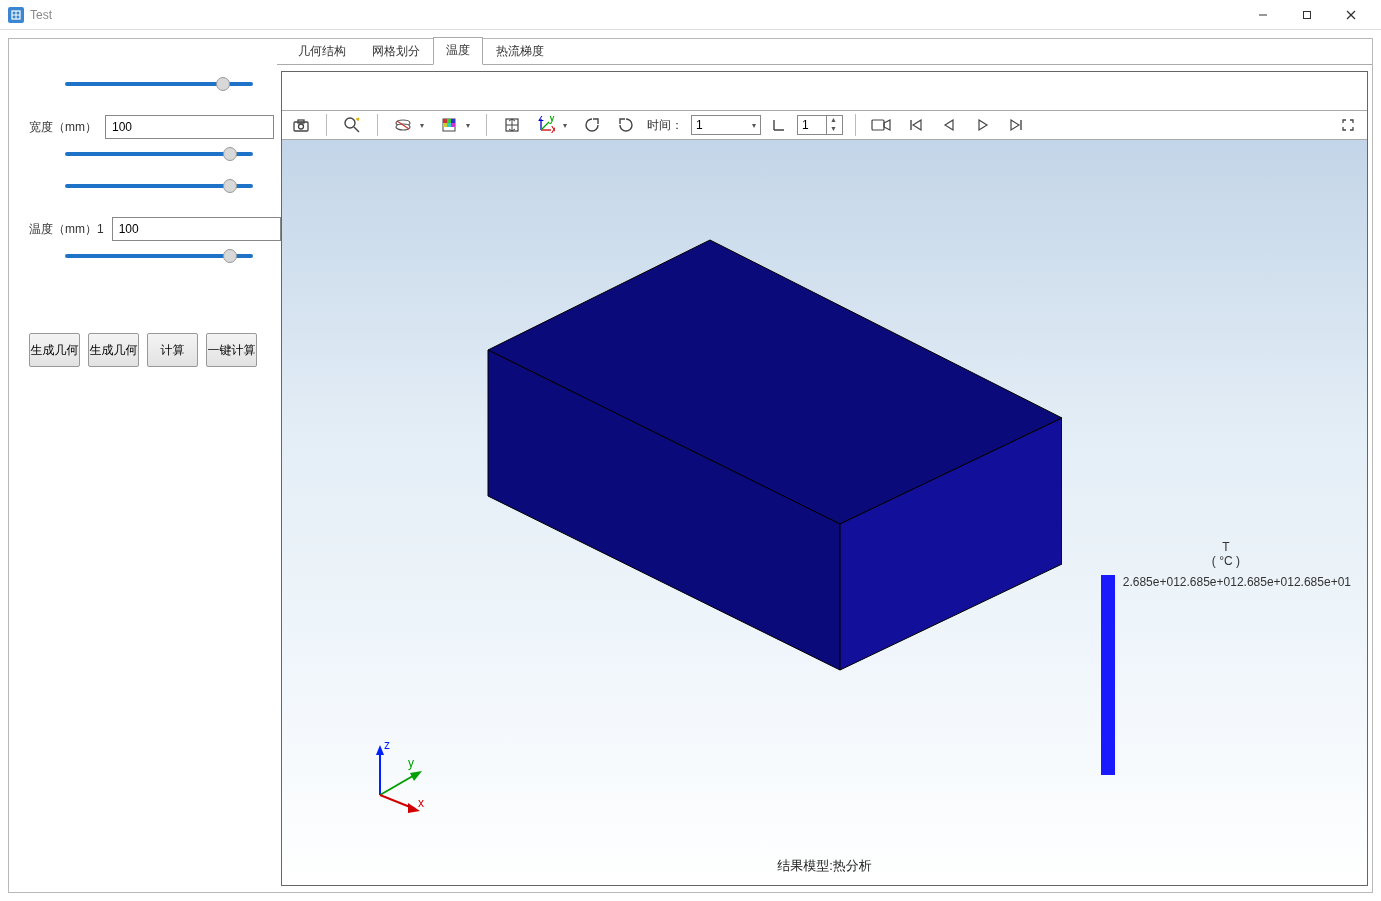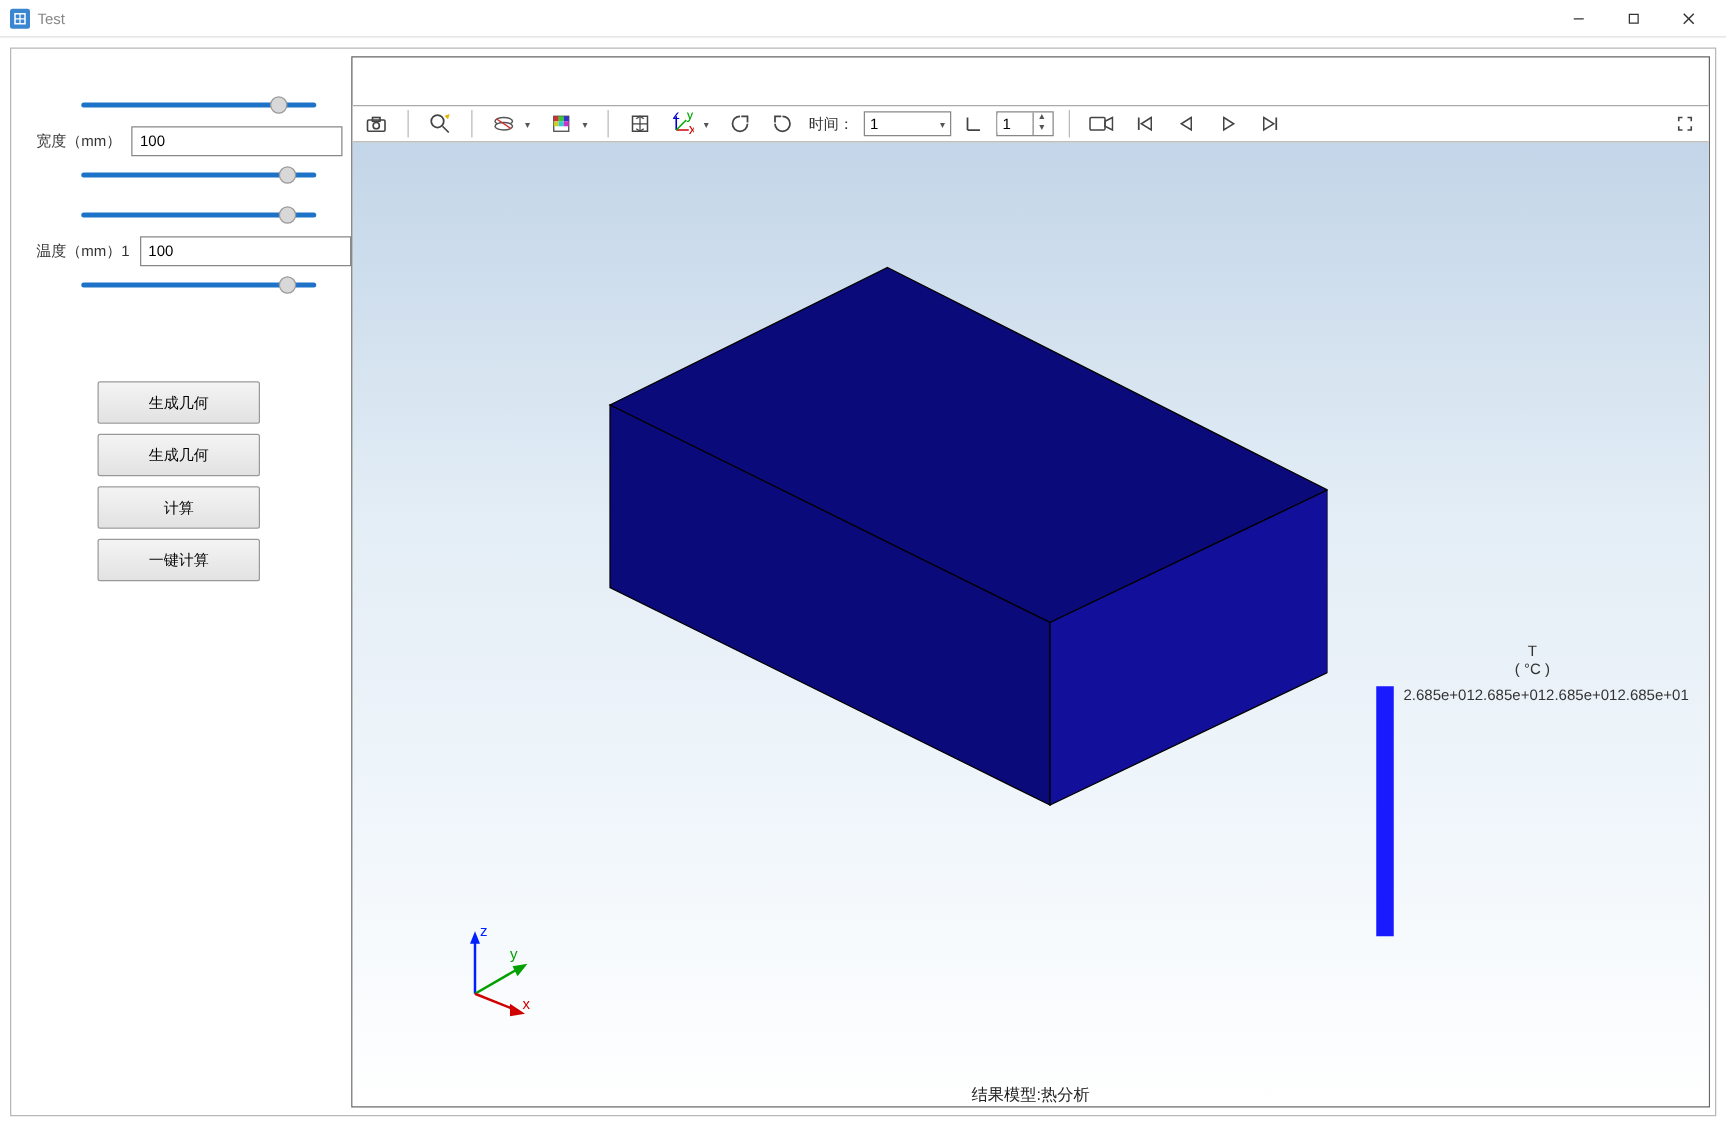--- a/index.html
+++ b/index.html
@@ -8,30 +8,30 @@
 .titlebar { height: 30px; display: flex; align-items: center; padding: 0 8px; border-bottom: 1px solid #e0e0e0; background: #fff; color: #888; }
 .titlebar .app-icon { width: 16px; height: 16px; margin-right: 6px; background: #3a86d0; display:flex; align-items:center; justify-content:center; color:#fff; font-size:10px; border-radius:2px;}
 .titlebar .title { flex: 0 0 auto; }
 .titlebar .spacer { flex: 1 1 auto; }
 .titlebar .winbtn { width: 44px; height: 30px; display:flex; align-items:center; justify-content:center; color:#666; }
 
 .workarea { position: absolute; top: 30px; left: 0; right: 0; bottom: 0; border: 1px solid #b8b8b8; margin: 8px; display: flex; }
 
 
 .sidebar { width: 268px; padding: 30px 20px 10px 20px; display:flex; flex-direction:column; }
-.param-row { display:flex; align-items:center; gap:8px; }
+.param-row { display:flex; align-items:center; gap:8px; margin-top:14px; }
 .param-row:first-child{ margin-top:0;}
 .param-label { width: 80px; text-align:right; color:#333; white-space:nowrap; }
 .param-input { flex:1; height:24px; border:1px solid #888; padding:2px 6px; }
 .slider-wrap { margin: 6px 0 12px 36px; }
 .slider { width: 188px; -webkit-appearance:none; height:4px; background: linear-gradient(to right, #1e73c8 0%, #1e73c8 100%); border-radius:2px; outline:none;}
 .slider::-webkit-slider-thumb { -webkit-appearance:none; width:14px; height:14px; border-radius:50%; background:#d8d8d8; border:1px solid #999; cursor:pointer;}
 .slider::-moz-range-thumb { width:14px;height:14px;border-radius:50%;background:#d8d8d8;border:1px solid #999;cursor:pointer;}
 
-.buttons { margin-top: 60px; display:flex; flex-direction:column; align-items:center; gap:8px; }
+.buttons { margin-top: 60px; display:flex; flex-direction:row; align-items:center; gap:8px; }
 .action-btn { width: 130px; height: 34px; background: linear-gradient(#f4f4f4,#e2e2e2); border:1px solid #999; border-radius:2px; cursor:pointer; }
 
 
 .main { flex:1; display:flex; flex-direction:column; }
 
 .tabs { display:flex; height:26px; border-bottom:1px solid #aaa; padding-left:8px; align-items:flex-end; gap:0; background:#fff;}
 .tab { padding:4px 12px 5px 12px; border:1px solid transparent; border-bottom:none; color:#333; position:relative; bottom:-1px; cursor:pointer;}
 .tab.active { border-color:#aaa; background:#fff; border-bottom:1px solid #fff;}
 .tabs-underline{ flex:1; }
 
@@ -48,21 +48,21 @@
 .time-select .caret{font-size:8px;color:#555;}
 .spinner{ width:46px; height:20px; border:1px solid #888; display:flex; align-items:center;}
 .spinner input{ width:28px; border:none; outline:none; text-align:left; padding-left:4px;}
 .spinner .spbtns{ display:flex; flex-direction:column; width:14px;}
 .spinner .spbtns div{ height:9px; font-size:7px; line-height:7px; text-align:center; color:#555; border-left:1px solid #888;}
 .flex-spacer{flex:1;}
 
 
 .scene { position:absolute; top:68px; left:0; right:0; bottom:0; background: linear-gradient(180deg, #c3d5e8 0%, #e4eef6 40%, #f0f6fb 70%, #ffffff 100%); }
 .scene svg.box3d { position:absolute; top:80px; left:140px; }
-.scene .footer-label { position:absolute; bottom:0; left:50%; transform:translateX(-50%); color:#222; font-size:13px;}
+.scene .footer-label { position:absolute; bottom:10px; left:50%; transform:translateX(-50%); color:#222; font-size:13px;}
 
 .axis-triad { position:absolute; left:78px; bottom:70px; }
 
 
 .legend { position:absolute; right:16px; top:400px; text-align:center; }
 .legend .lg-title{ font-size:12px; color:#333; line-height:1.2; margin-bottom:6px;}
 .legend .lg-body{ display:flex; align-items:stretch; justify-content:center;}
 .legend .lg-bar{ width:14px; height:200px; background:#1a1aff; margin-right:8px;}
 .legend .lg-ticks{ display:flex; justify-content:space-between; height:200px; font-family:monospace; font-size:11px; color:#333; text-align:left;}
 
@@ -121,20 +121,27 @@
 
     <div class="buttons">
       <button class="action-btn">生成几何</button>
       <button class="action-btn">生成几何</button>
       <button class="action-btn">计算</button>
       <button class="action-btn">一键计算</button>
     </div>
   </div>
 
   <div class="main">
+    <div class="tabs">
+      <div class="tab">几何结构</div>
+      <div class="tab">网格划分</div>
+      <div class="tab active">温度</div>
+      <div class="tab">热流梯度</div>
+      <div class="tabs-underline"></div>
+    </div>
 
     <div class="viewport-frame">
 
       <div class="vtoolbar">
         <div class="tbtn">
             <span>
               <svg width="18" height="16">
                 <rect x="2" y="5" width="14" height="9" rx="1" fill="none" stroke="#444" stroke-width="1.3"></rect>
                 <rect x="6" y="3" width="6" height="3" fill="none" stroke="#444" stroke-width="1.3"></rect>
                 <circle cx="9" cy="9.5" r="2.5" fill="none" stroke="#444" stroke-width="1.3"></circle>

